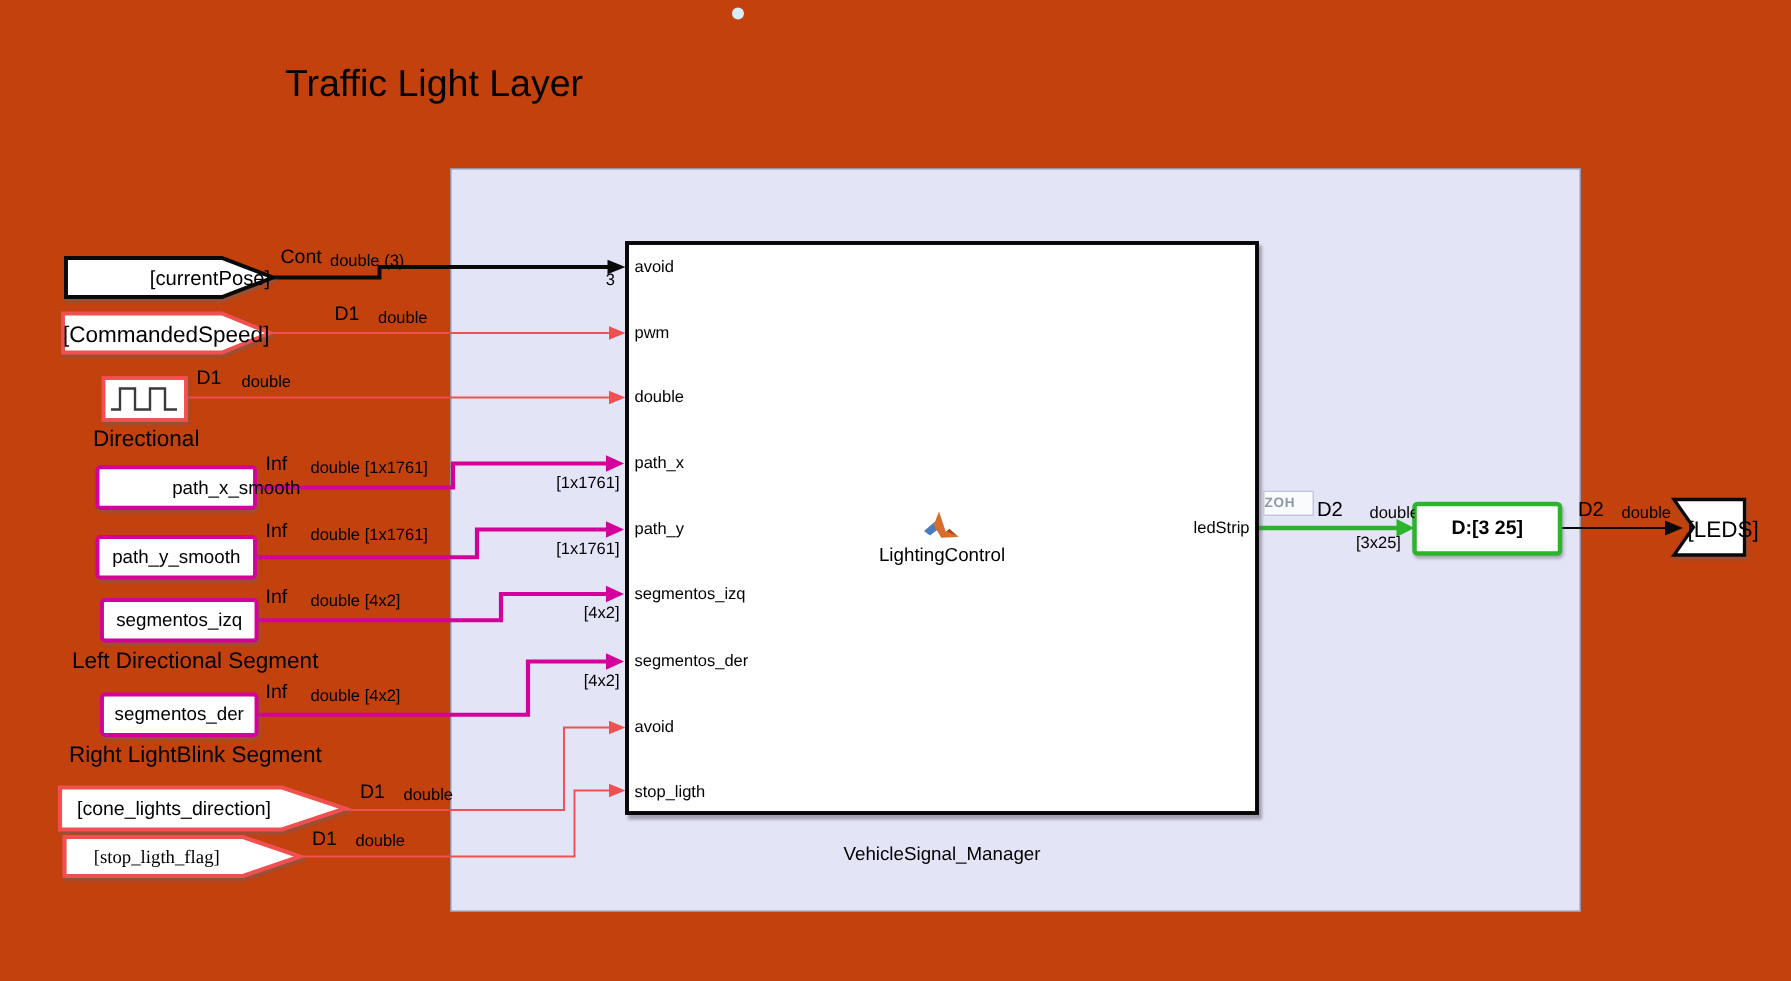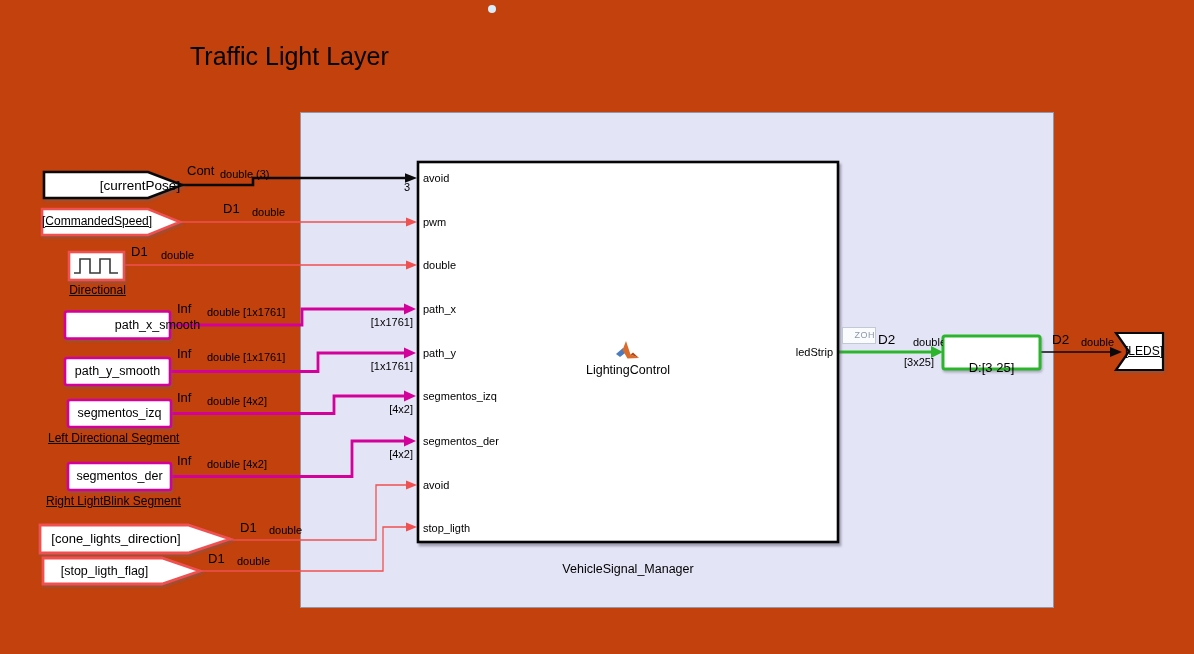--- a/index.html
+++ b/index.html
@@ -8,26 +8,26 @@
   .lbl{position:absolute;white-space:nowrap;line-height:1.15;}
   .ctr{text-align:center;}
   .rgt{text-align:right;}
   #subsystem{position:absolute;left:300px;top:112px;width:754px;height:496px;
              background:#E4E4F7;border:1.5px solid #9596A8;box-sizing:border-box;}
   svg.layer{position:absolute;left:0;top:0;}
   .shdw{filter:drop-shadow(1.5px 2px 1px rgba(100,100,115,.45));}
   .shdw2{filter:drop-shadow(2.5px 3px 1px rgba(90,90,105,.5));}
   #zoh-badge{position:absolute;left:842px;top:327px;width:34px;height:17px;
              border:1px solid #C2C9D6;background:#FAFBFD;box-sizing:border-box;
-             font-size:9px;font-weight:normal;color:#8D97A8;text-align:right;
+             font-size:9px;font-weight:bold;color:#8D97A8;text-align:left;
              line-height:15px;letter-spacing:.5px;}
   #blue-dot{position:absolute;left:488px;top:5px;width:8px;height:8px;border-radius:50%;
             background:#D8ECFA;}
   .fs25{font-size:25px;} .fs135{font-size:13.5px;} .fs13{font-size:13px;}
-  .fs125{font-size:12.5px;} .fs12{font-size:12px;text-decoration:underline;} .fs11{font-size:11px;} 
+  .fs125{font-size:12.5px;} .fs12{font-size:15px;} .fs11{font-size:11px;} 
 </style>
 </head>
 <body>
 
 <div id="canvas">
 
   <div id="blue-dot"></div>
 
   <div class="lbl fs25" style="left:190px;top:42px;">Traffic Light  Layer</div>
 
@@ -121,21 +121,21 @@
 
   <div class="lbl fs125 ctr" style="left:68px;top:469px;width:103px;">segmentos_der</div>
   <div class="lbl fs13" style="left:177px;top:454px;">Inf</div>
   <div class="lbl fs11" style="left:207px;top:458px;">double [4x2]</div>
   <div class="lbl fs12" style="left:46px;top:495px;">Right LightBlink Segment</div>
 
   <div class="lbl fs13 ctr" style="left:44px;top:532px;width:144px;">[cone_lights_direction]</div>
   <div class="lbl fs13" style="left:240px;top:521px;">D1</div>
   <div class="lbl fs11" style="left:269px;top:524px;">double</div>
 
-  <div class="lbl fs125 ctr" style="left:47px;top:564px;width:115px;">[stop_ligth_flag]</div>
+  <div class="lbl fs125 ctr" style="left:47px;top:564px;width:115px;font-family:Liberation Serif, serif;">[stop_ligth_flag]</div>
   <div class="lbl fs13" style="left:208px;top:552px;">D1</div>
   <div class="lbl fs11" style="left:237px;top:555px;">double</div>
 
   <div class="lbl fs11 rgt" style="left:370px;top:181px;width:40px;">3</div>
   <div class="lbl fs11 rgt" style="left:333px;top:316px;width:80px;">[1x1761]</div>
   <div class="lbl fs11 rgt" style="left:333px;top:360px;width:80px;">[1x1761]</div>
   <div class="lbl fs11 rgt" style="left:353px;top:403px;width:60px;">[4x2]</div>
   <div class="lbl fs11 rgt" style="left:353px;top:448px;width:60px;">[4x2]</div>
 
   <div class="lbl fs11" style="left:423px;top:172px;">avoid</div>
@@ -149,18 +149,18 @@
   <div class="lbl fs11" style="left:423px;top:522px;">stop_ligth</div>
   <div class="lbl fs11 rgt" style="left:770px;top:346px;width:63px;">ledStrip</div>
 
   <div class="lbl fs125 ctr" style="left:578px;top:363px;width:100px;text-align:center;">LightingControl</div>
   <div class="lbl fs125 ctr" style="left:528px;top:562px;width:200px;">VehicleSignal_Manager</div>
 
   <div id="zoh-badge">ZOH</div>
   <div class="lbl fs135" style="left:878px;top:332px;">D2</div>
   <div class="lbl fs11" style="left:913px;top:336px;width:30px;overflow:hidden;">double</div>
   <div class="lbl fs11" style="left:904px;top:356px;">[3x25]</div>
-  <div class="lbl fs13 ctr" style="left:943px;top:361px;width:97px;">D:[3 25]</div>
+  <div class="lbl fs13 ctr" style="left:943px;top:345px;width:97px;font-weight:bold;">D:[3 25]</div>
   <div class="lbl fs135" style="left:1052px;top:332px;">D2</div>
   <div class="lbl fs11" style="left:1081px;top:336px;">double</div>
   <div class="lbl fs12 ctr" style="left:1125px;top:345px;width:37px;">[LEDS]</div>
 
 </div>
 
 </body></html>

